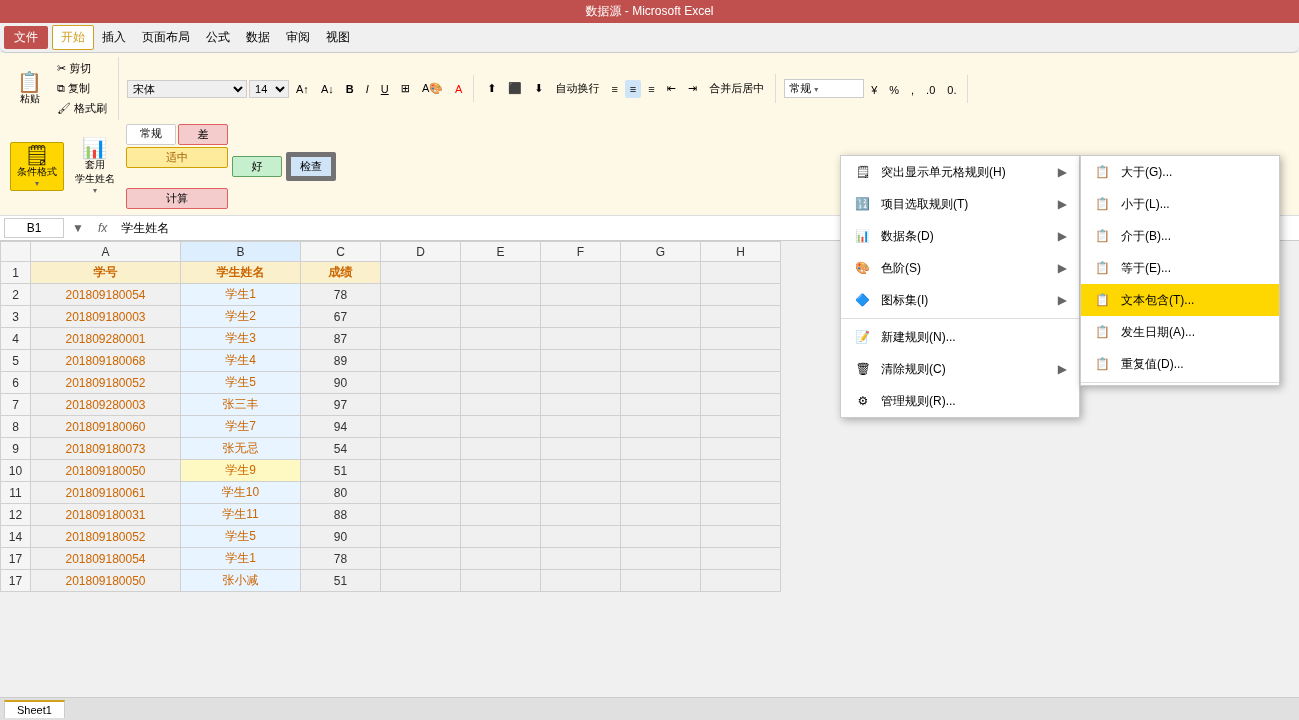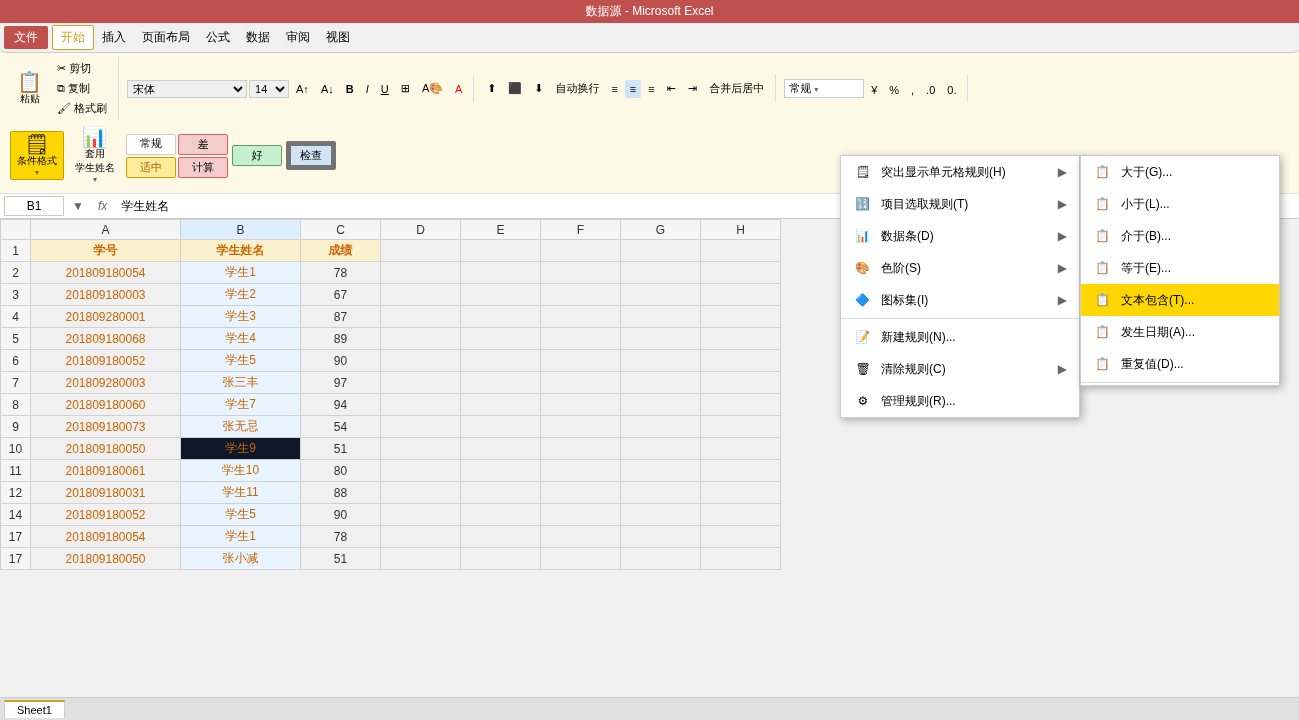--- a/index.html
+++ b/index.html
@@ -384,21 +384,21 @@
           <span>套用</span>
           <span>学生姓名</span>
           <span class="dropdown-arrow">▾</span>
         </div>
 
         <div style="display:flex; flex-direction:column; gap:2px;">
           <div style="display:flex; gap:2px;">
             <div class="style-btn" style="background:white; border:1px solid #ccc; min-width:50px; font-size:11px; padding:1px 4px; cursor:pointer;"><span>常规</span></div>
             <div class="style-btn bad"><span>差</span></div>
           </div>
-          <div style="display:flex; gap:2px;">
+          <div style="display:flex; gap:20px;flex-direction:column;">
             <div class="style-btn neutral"><span>适中</span></div>
             <div class="style-btn calc"><span>计算</span></div>
           </div>
         </div>
         <div class="style-btn good" style="padding:2px 8px;"><span>好</span></div>
         <div class="style-btn" style="background:#d0e4f7; border:5px solid #737373;"><span>检查</span></div>
       </div>
     </div>
   </div>
 </div>
@@ -522,21 +522,21 @@
             <td class="score-cell">54</td>
             <td></td>
             <td></td>
             <td></td>
             <td></td>
             <td></td>
           </tr>
           <tr>
             <th class="row-num">10</th>
             <td class="data-cell" style="color: rgb(204, 102, 0);">201809180050</td>
-            <td style="color: rgb(204, 102, 0); background: #0f172a;">学生9</td>
+            <td style="color: rgb(204, 102, 0); background: #fef9c3;">学生9</td>
             <td class="score-cell">51</td>
             <td></td>
             <td></td>
             <td></td>
             <td></td>
             <td></td>
           </tr>
           <tr>
             <th class="row-num">11</th>
             <td class="data-cell" style="color: rgb(204, 102, 0);">201809180061</td>

